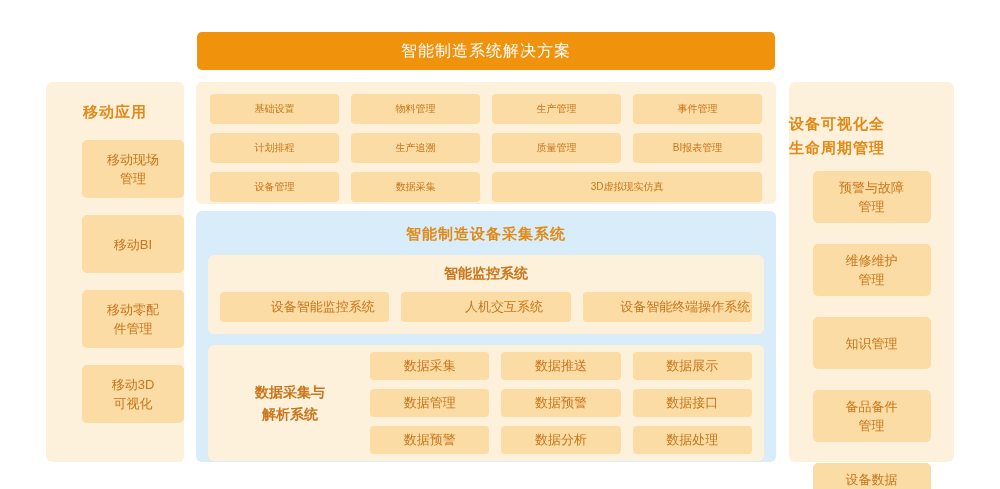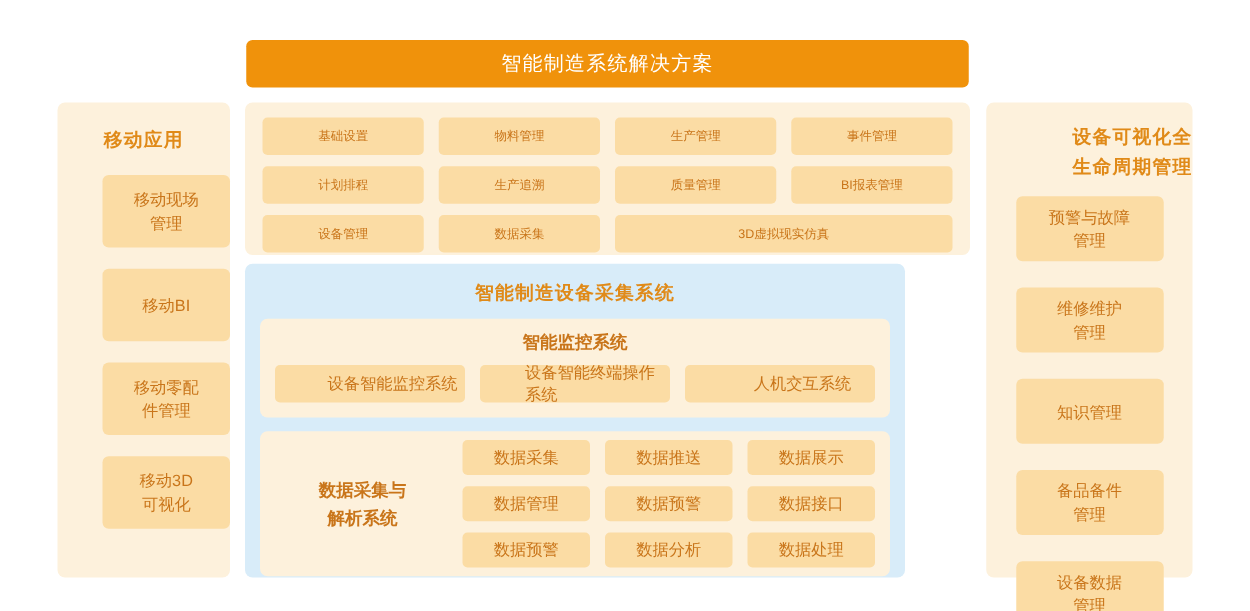--- a/index.html
+++ b/index.html
@@ -80,22 +80,22 @@
   .right-col {
     position: absolute;
     left: 789px;
     top: 82px;
     width: 165px;
     height: 380px;
     background: #fdf1dc;
     border-radius: 6px;
   }
   .right-col .col-title {
-    margin-top: 16px;
-    text-align: right;
+    margin-top: 30px;
+    text-align: left;
     color: #e08a18;
     font-size: 15px;
     font-weight: bold;
     line-height: 24px;
     letter-spacing: 1px;
   }
   .right-items {
     margin-top: 11px;
     display: flex;
     flex-direction: column;
@@ -150,21 +150,21 @@
   }
   .mod.wide {
     flex: 2.09;
   }
 
   
   .center-bottom {
     position: absolute;
     left: 196px;
     top: 211px;
-    width: 528px;
+    width: 580px;
     height: 251px;
     background: #d8ecf9;
     border-radius: 6px;
     padding: 0;
     box-sizing: border-box;
   }
   .blue-title {
     text-align: center;
     color: #e08a18;
     font-size: 15px;
@@ -281,22 +281,22 @@
     </div>
   </div>
 
   <div class="center-bottom">
     <div class="blue-title">智能制造设备采集系统</div>
 
     <div class="panel panel-monitor">
       <div class="panel-title">智能监控系统</div>
       <div class="monitor-row">
         <div class="monitor-item">设备智能监控系统</div>
+        <div class="monitor-item">人机交互系统</div>
         <div class="monitor-item">设备智能终端操作系统</div>
-        <div class="monitor-item">人机交互系统</div>
       </div>
     </div>
 
     <div class="panel panel-data">
       <div class="data-label">数据采集与<br>解析系统</div>
       <div class="data-grid">
         <div class="data-row">
           <div class="data-item">数据采集</div>
           <div class="data-item">数据推送</div>
           <div class="data-item">数据展示</div>

